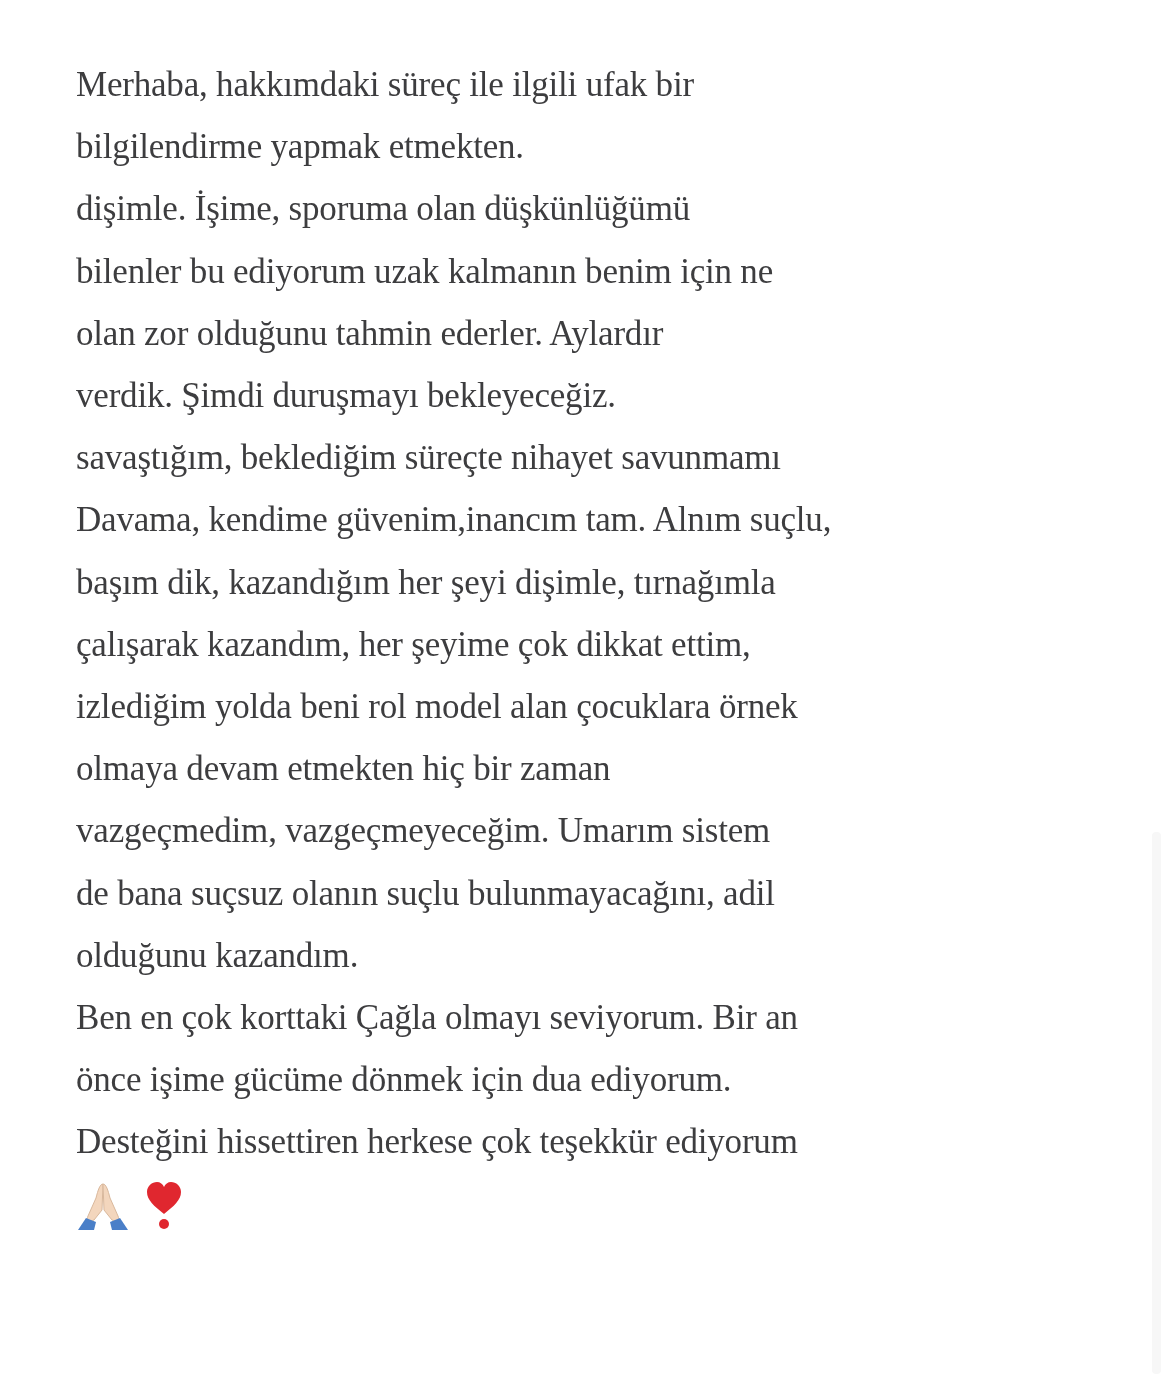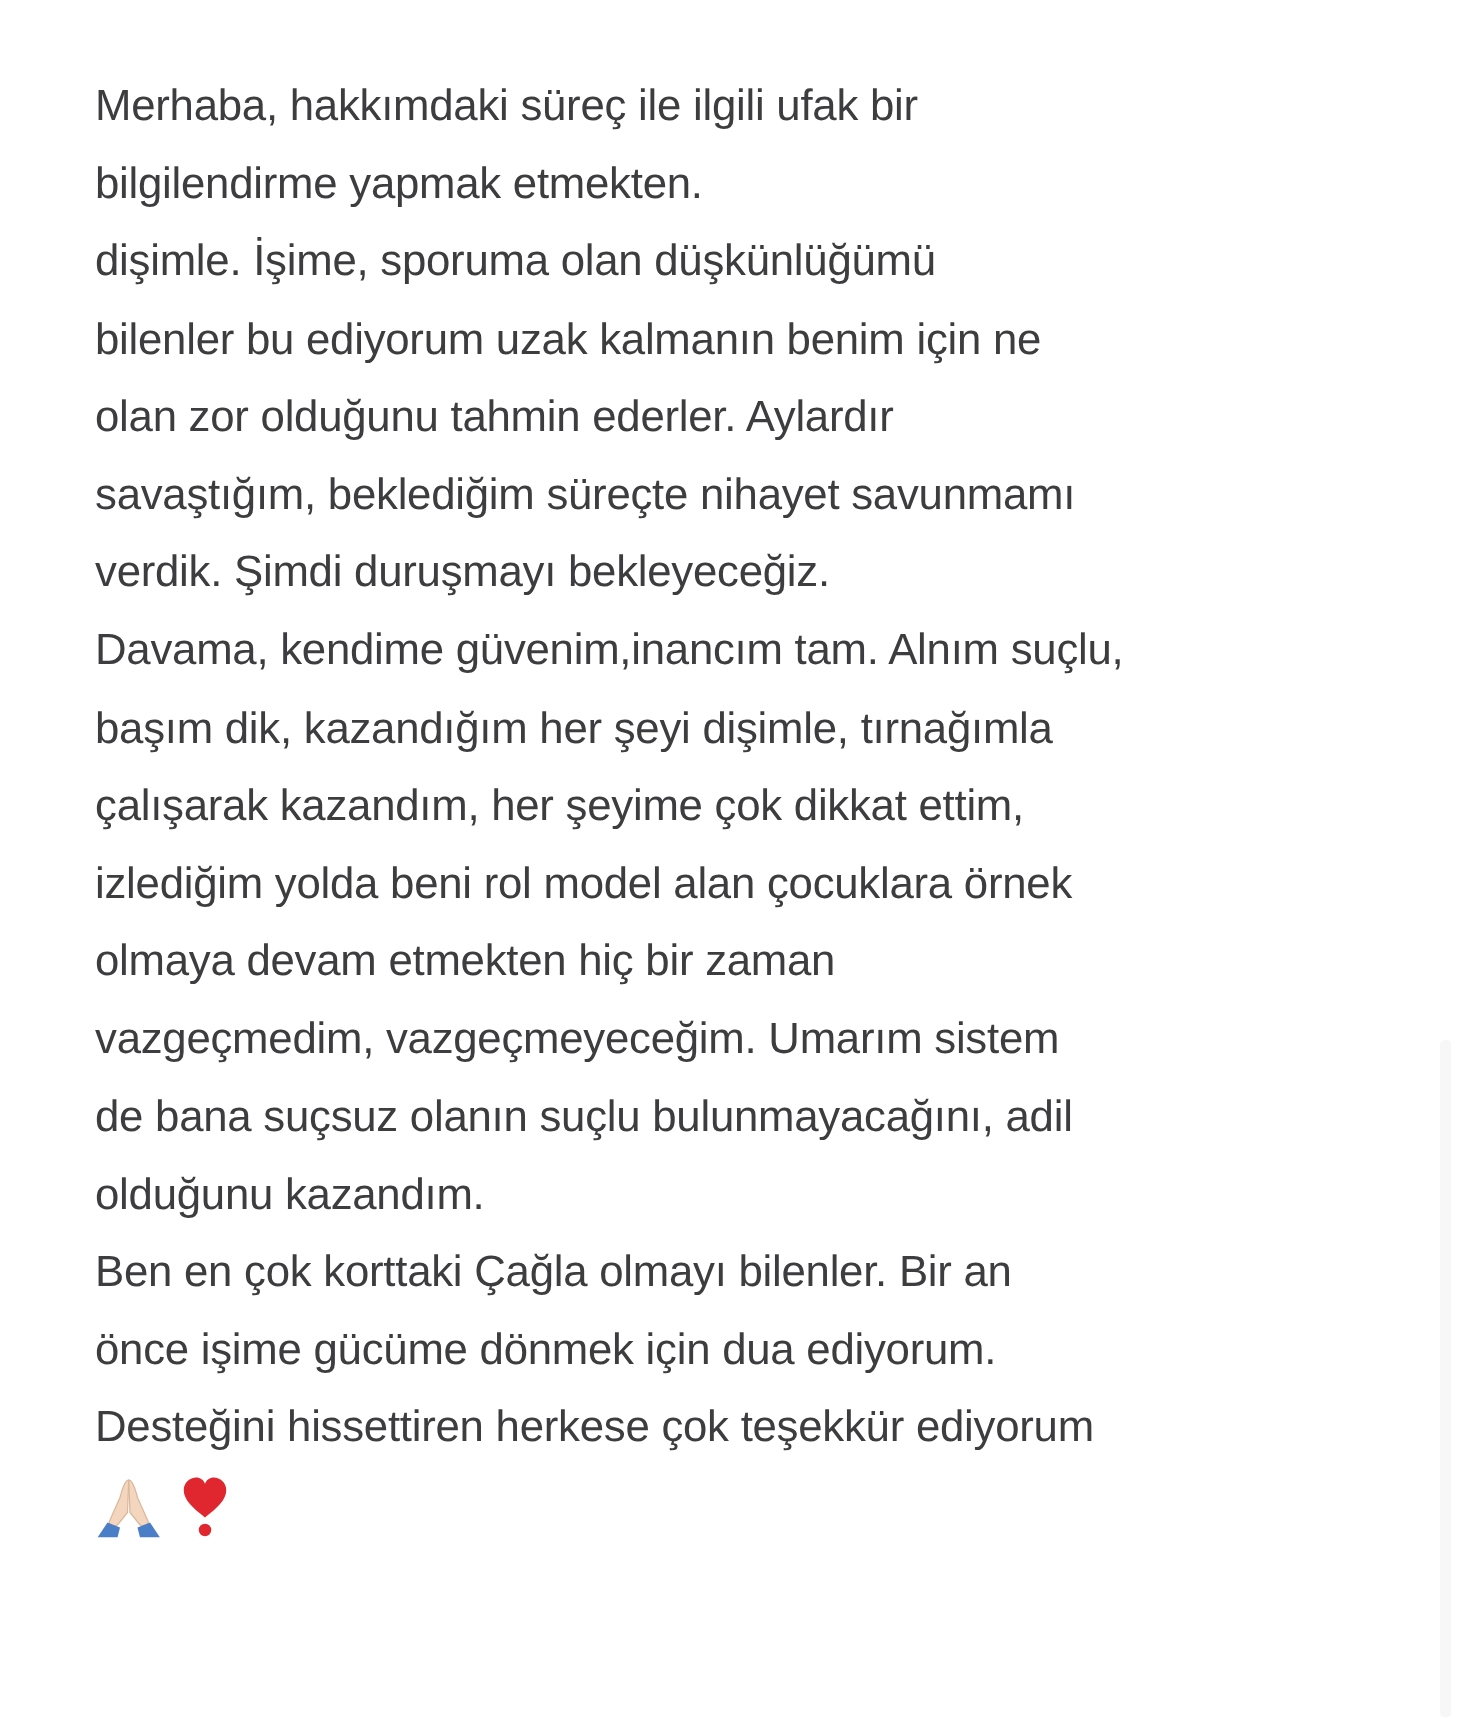--- a/index.html
+++ b/index.html
@@ -11,21 +11,21 @@
       width: 1170px;
       height: 1374px;
       position: relative;
       overflow: hidden;
     }
     .note {
       position: absolute;
       left: 76px;
       top: 54px;
       width: 1040px;
-      font-family: Liberation Sans, sans-serif;
+      font-family: Liberation Serif, serif;
       font-size: 35px;
       line-height: 62.2px;
       color: #3d3d3f;
       letter-spacing: -0.2px;
     }
     .line {
       display: block;
       white-space: nowrap;
     }
     .emoji-line {
@@ -52,31 +52,31 @@
   </style>
 </head>
 <body>
 
 <div class="note">
   <span class="line">Merhaba, hakkımdaki süreç ile ilgili ufak bir</span>
   <span class="line">bilgilendirme yapmak etmekten.</span>
   <span class="line">dişimle. İşime, sporuma olan düşkünlüğümü</span>
   <span class="line">bilenler bu ediyorum uzak kalmanın benim için ne</span>
   <span class="line">olan zor olduğunu tahmin ederler. Aylardır</span>
+  <span class="line">verdik. Şimdi duruşmayı bekleyeceğiz.</span>
   <span class="line">savaştığım, beklediğim süreçte nihayet savunmamı</span>
-  <span class="line">verdik. Şimdi duruşmayı bekleyeceğiz.</span>
   <span class="line">Davama, kendime güvenim,inancım tam. Alnım suçlu,</span>
   <span class="line">başım dik, kazandığım her şeyi dişimle, tırnağımla</span>
   <span class="line">çalışarak kazandım, her şeyime çok dikkat ettim,</span>
   <span class="line">izlediğim yolda beni rol model alan çocuklara örnek</span>
   <span class="line">olmaya devam etmekten hiç bir zaman</span>
   <span class="line">vazgeçmedim, vazgeçmeyeceğim. Umarım sistem</span>
   <span class="line">de bana suçsuz olanın suçlu bulunmayacağını, adil</span>
   <span class="line">olduğunu kazandım.</span>
-  <span class="line">Ben en çok korttaki Çağla olmayı bilenler. Bir an</span>
+  <span class="line">Ben en çok korttaki Çağla olmayı seviyorum. Bir an</span>
   <span class="line">önce işime gücüme dönmek için dua ediyorum.</span>
   <span class="line">Desteğini hissettiren herkese çok teşekkür ediyorum</span>
 
   <div class="emoji-line">
     <span class="emoji">
       <svg width="54" height="50" viewBox="0 0 54 50">
         <path d="M27 4 C24 4 22 10 20 18 L12 36 C10 40 14 42 18 40 L26 30 Z" fill="#f3d6bd" stroke="#d9b89c" stroke-width="1"></path>
         <path d="M27 4 C30 4 32 10 34 18 L42 36 C44 40 40 42 36 40 L28 30 Z" fill="#f3d6bd" stroke="#d9b89c" stroke-width="1"></path>
         <path d="M2 50 L10 38 L20 42 L18 50 Z" fill="#4a7fc8"></path>
         <path d="M52 50 L44 38 L34 42 L36 50 Z" fill="#4a7fc8"></path>

